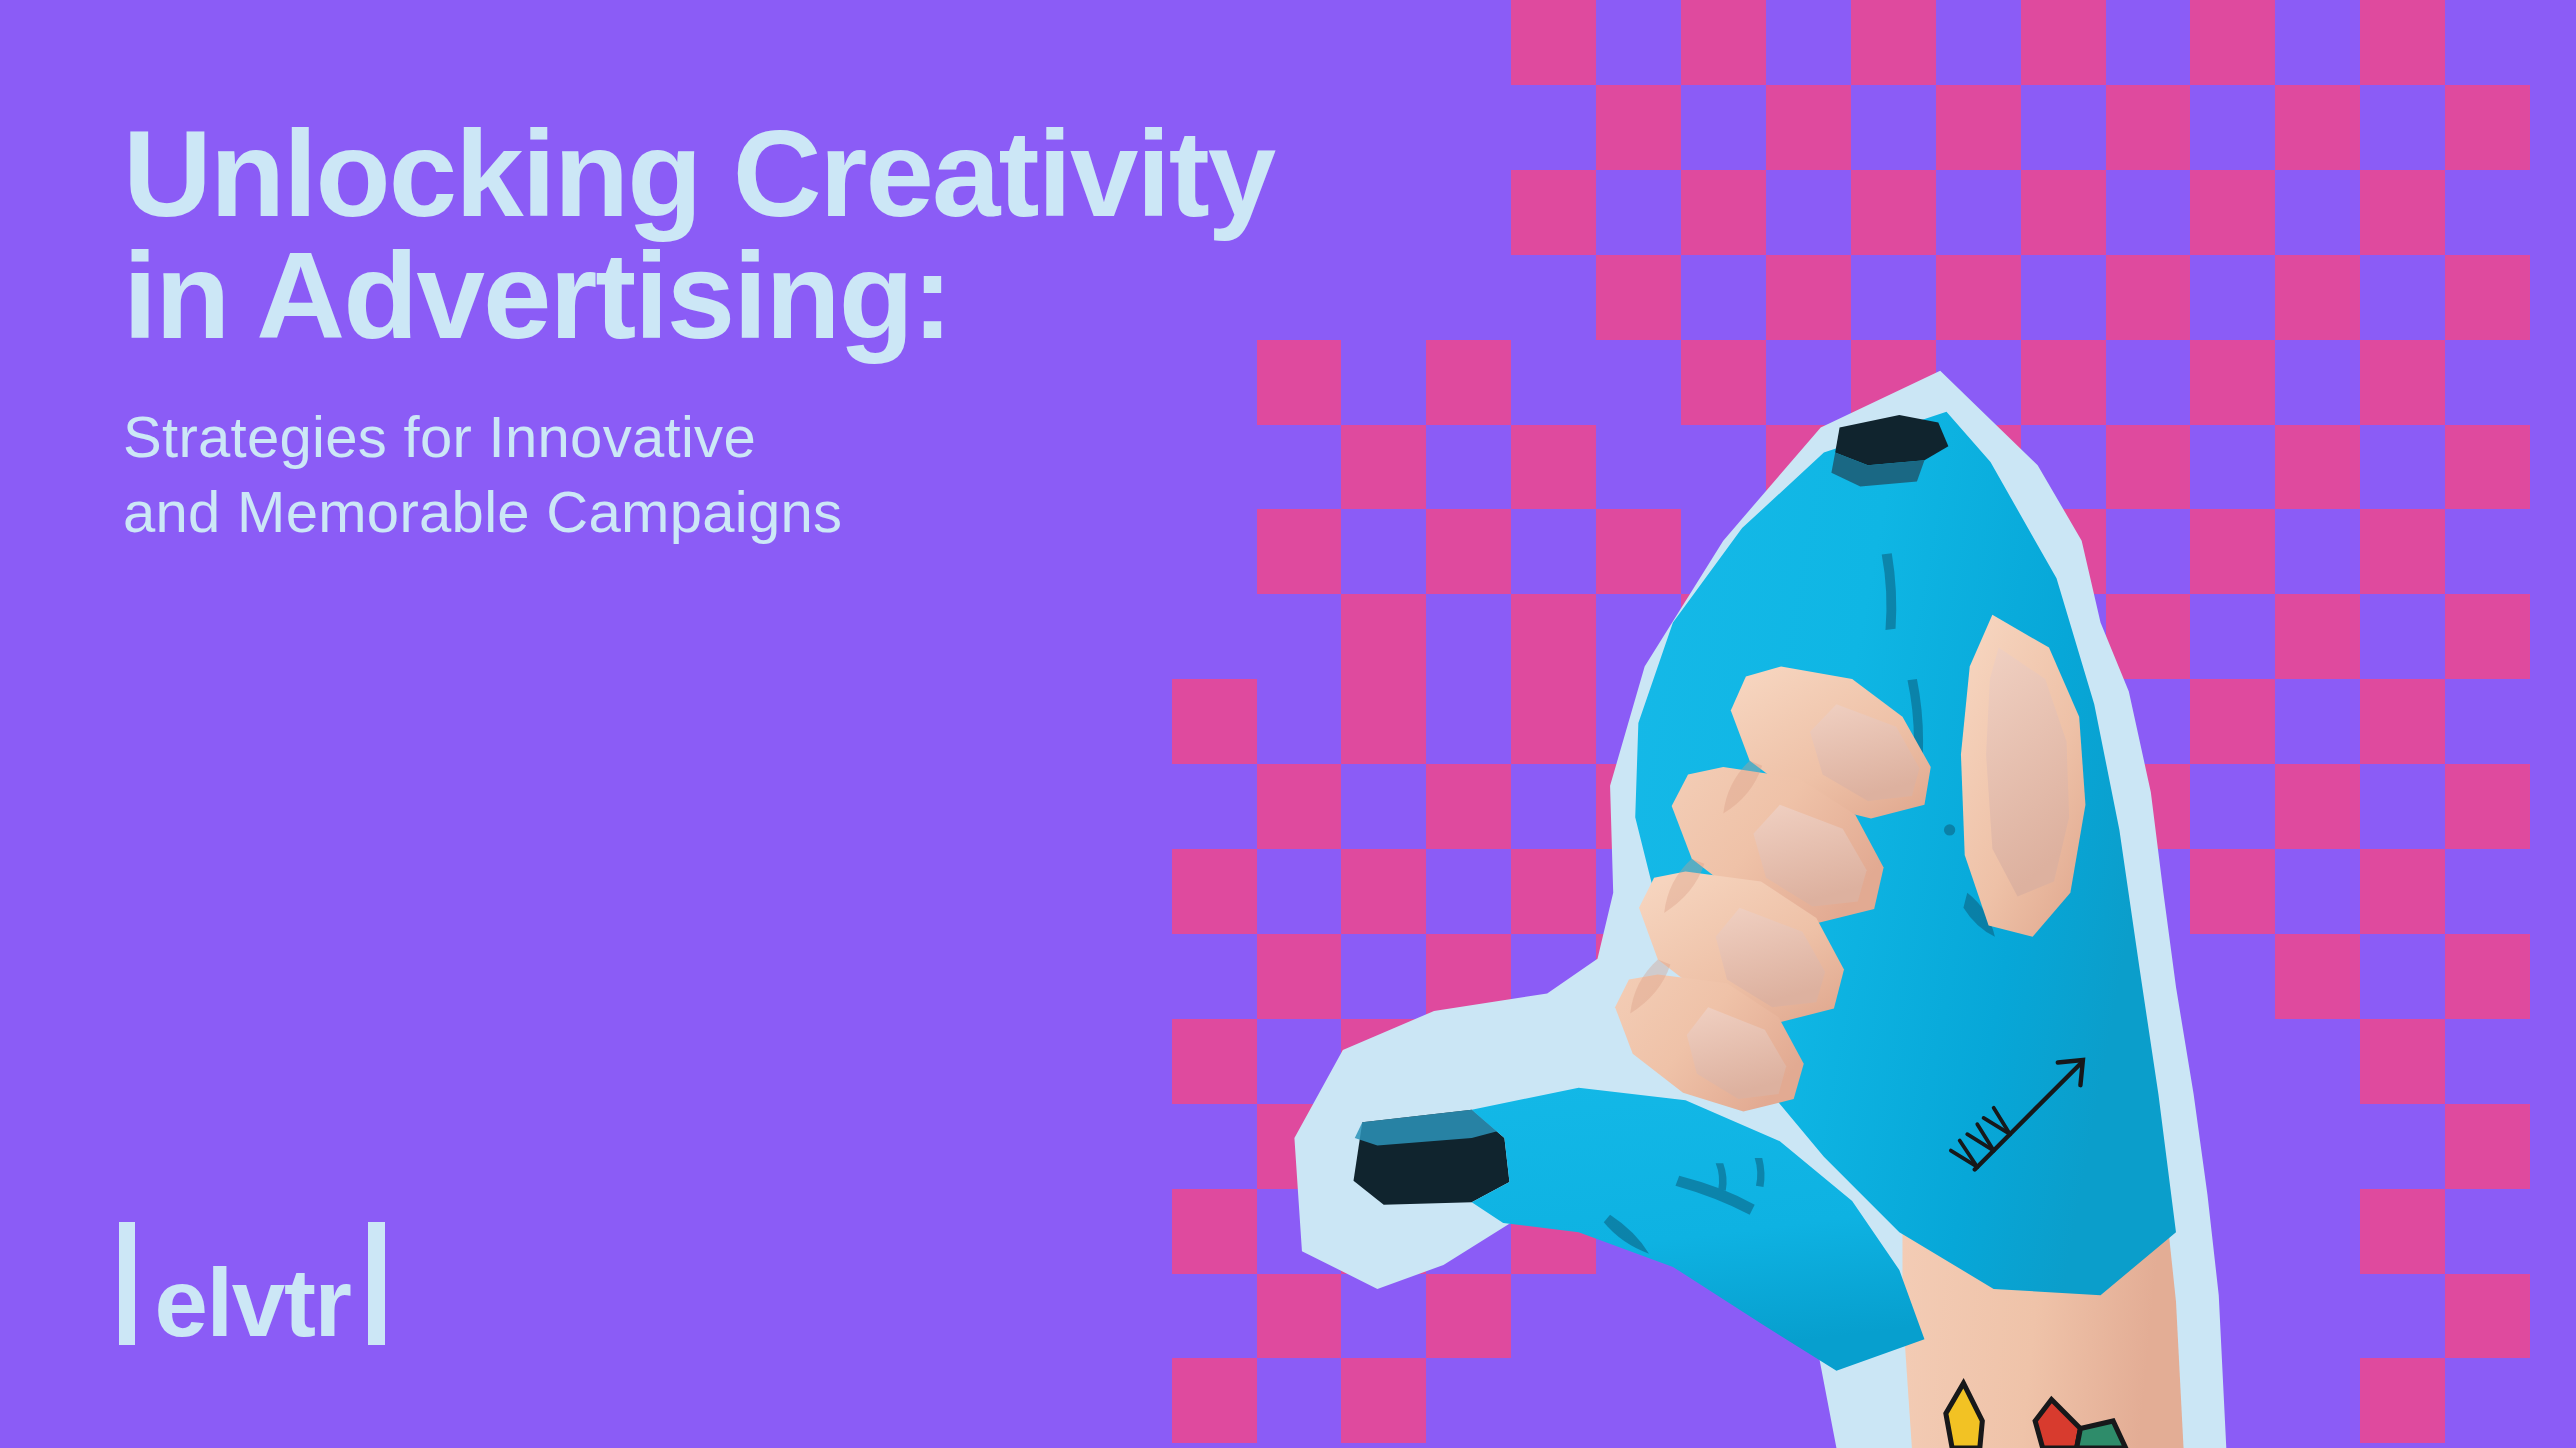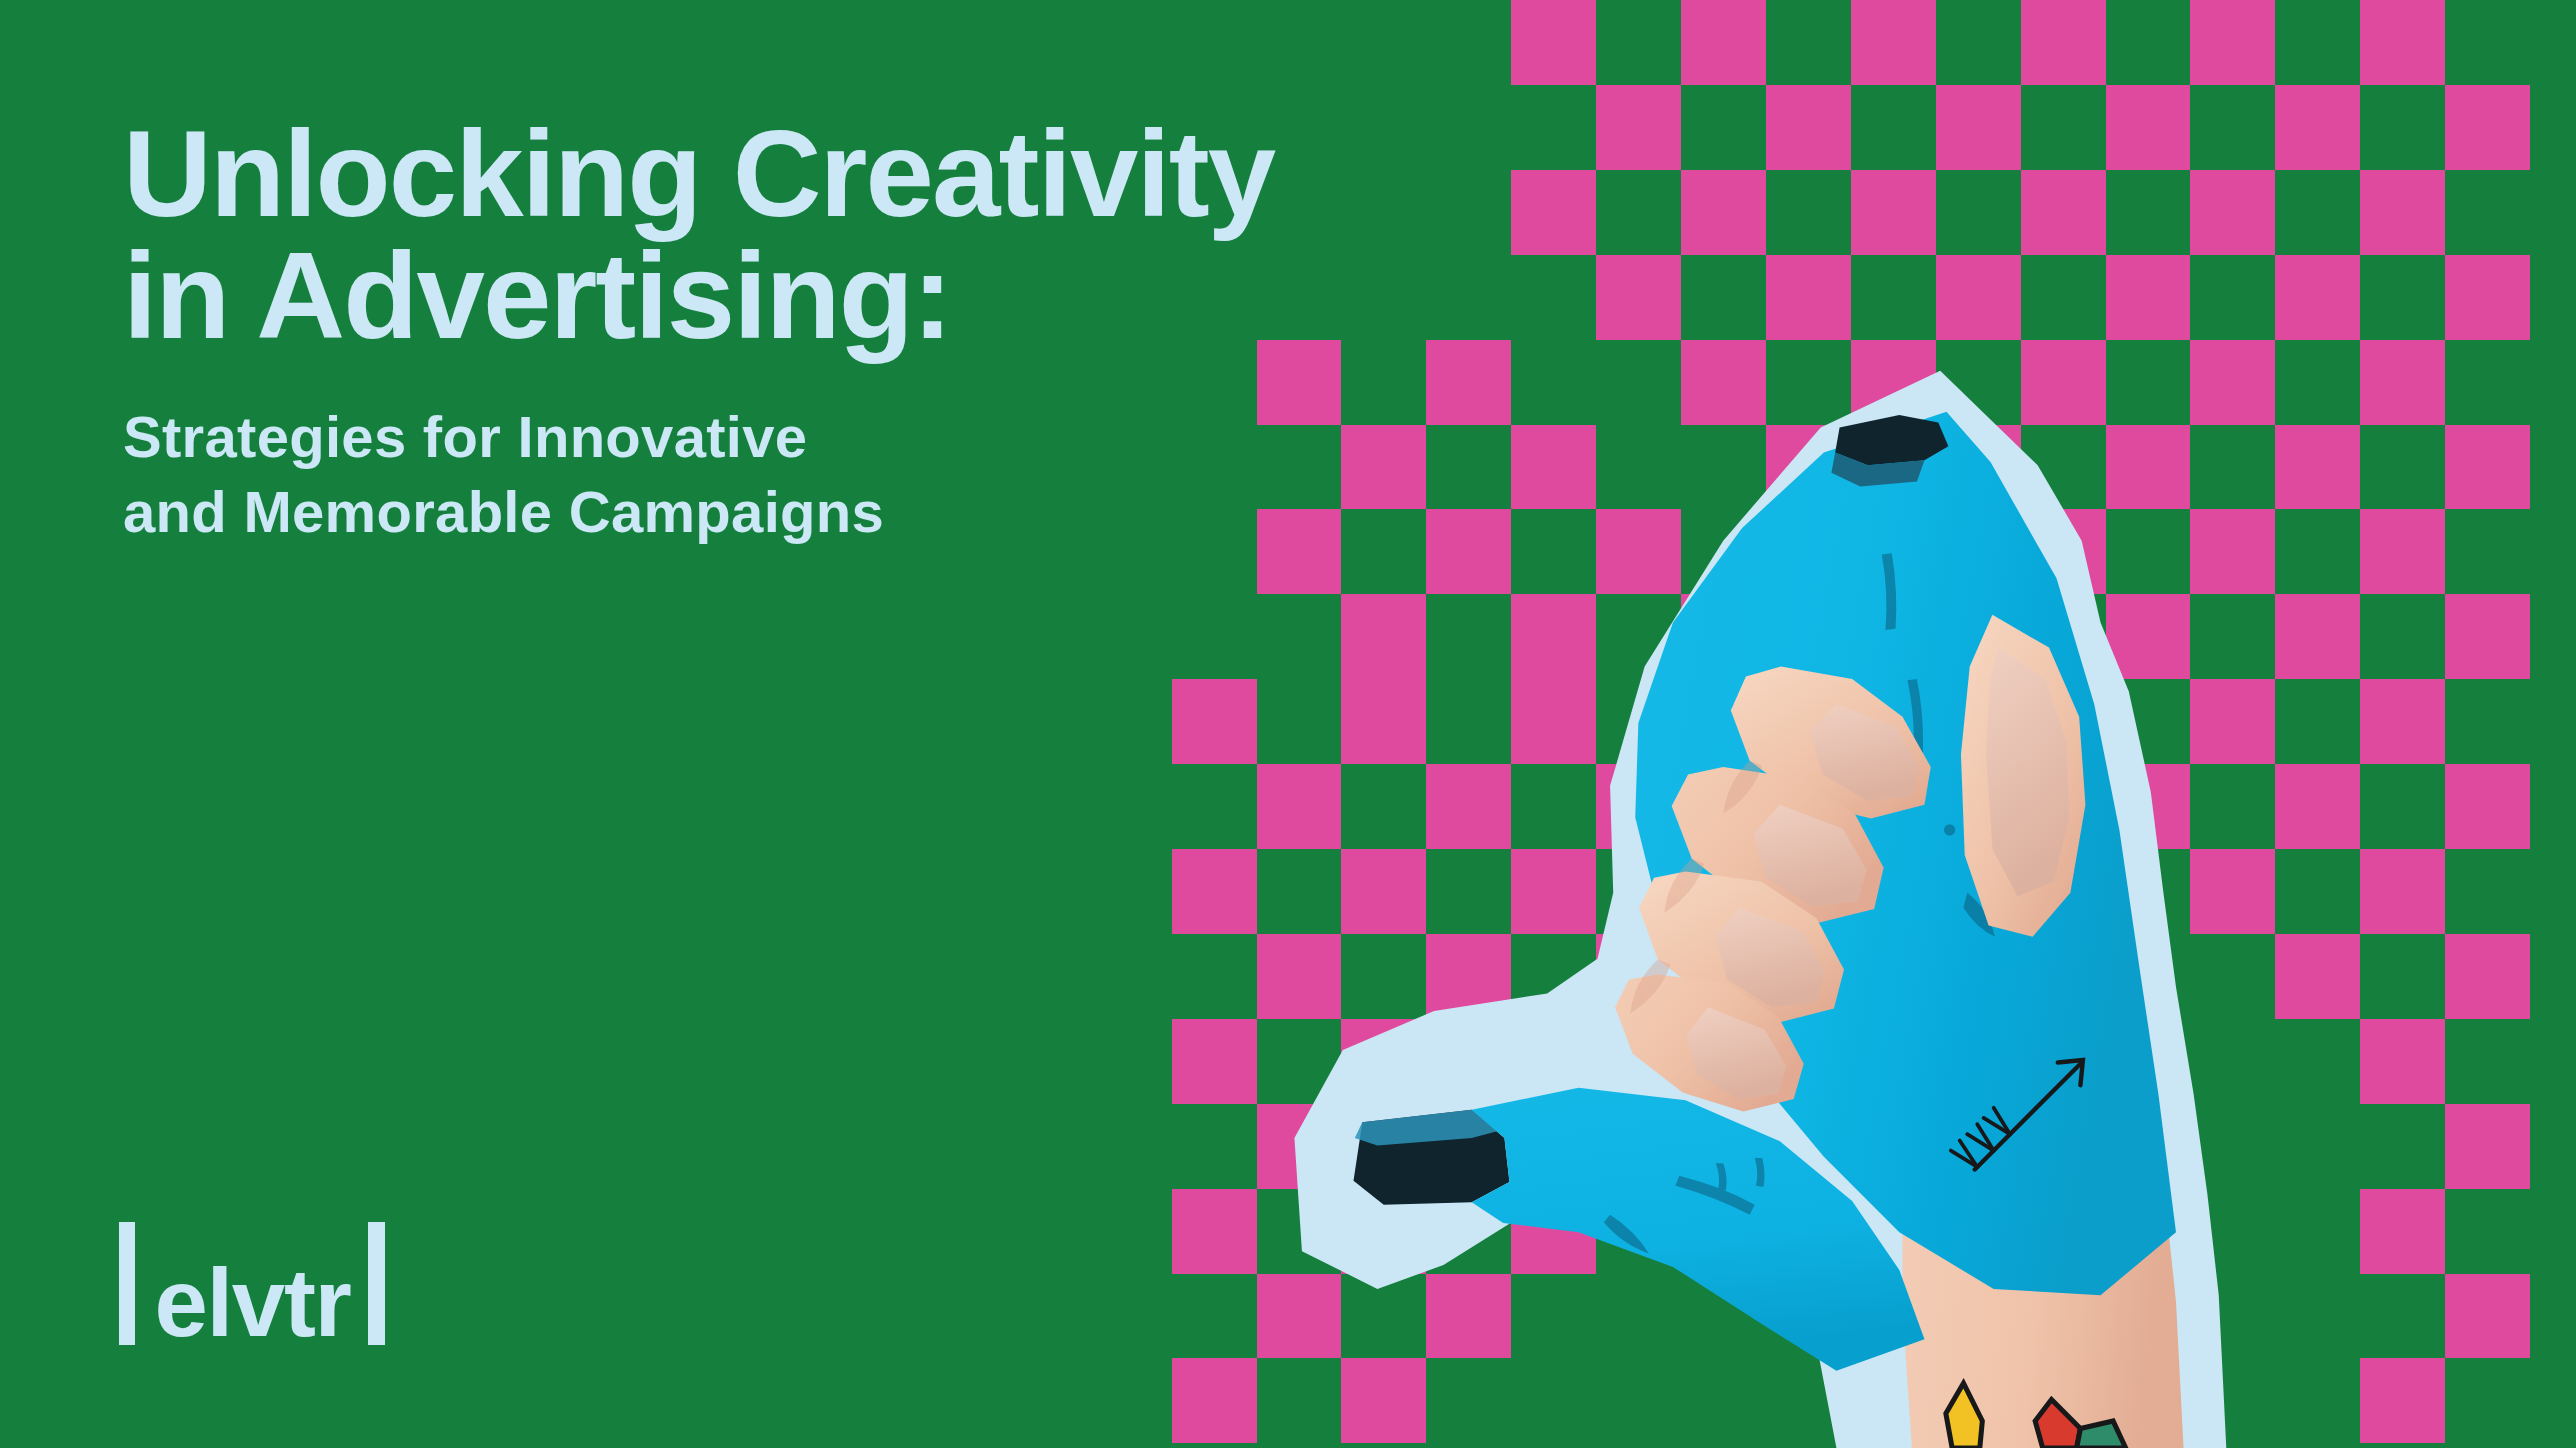--- a/index.html
+++ b/index.html
@@ -2,21 +2,21 @@
 <html style="font-size:10px"><head>
 <meta charset="utf-8">
 <style>
   html,body{margin:0;padding:0;background:#111;}
   *{box-sizing:border-box;}
 
   #poster{
     position:relative;
     width:2576px;height:1448px;
     overflow:hidden;
-    background:#15803d;
+    background:#8b5cf6;
     font-family:"Liberation Sans", sans-serif;
   }
 
   
   #checker{position:absolute;inset:0;}
   #checker rect{shape-rendering:crispEdges;}
 
   
   #textblock{
     position:absolute;left:123px;top:113px;
@@ -31,21 +31,21 @@
     white-space:nowrap;
     margin:0;
     font-stretch:condensed;
   }
   .headline .hl-line{display:block;}
   .sub{
     margin:42px 0 16px 0;
     color:#CCE7F6;
     font-size:58px;
     line-height:1.30;
-    font-weight:700;
+    font-weight:400;
     letter-spacing:0.3px;
     white-space:nowrap;
   }
   .sub .sub-line{display:block;}
 
   
   #logo{
     position:absolute;left:119px;top:1219px;
     display:flex;align-items:flex-end;z-index:6;
     height:126px;

